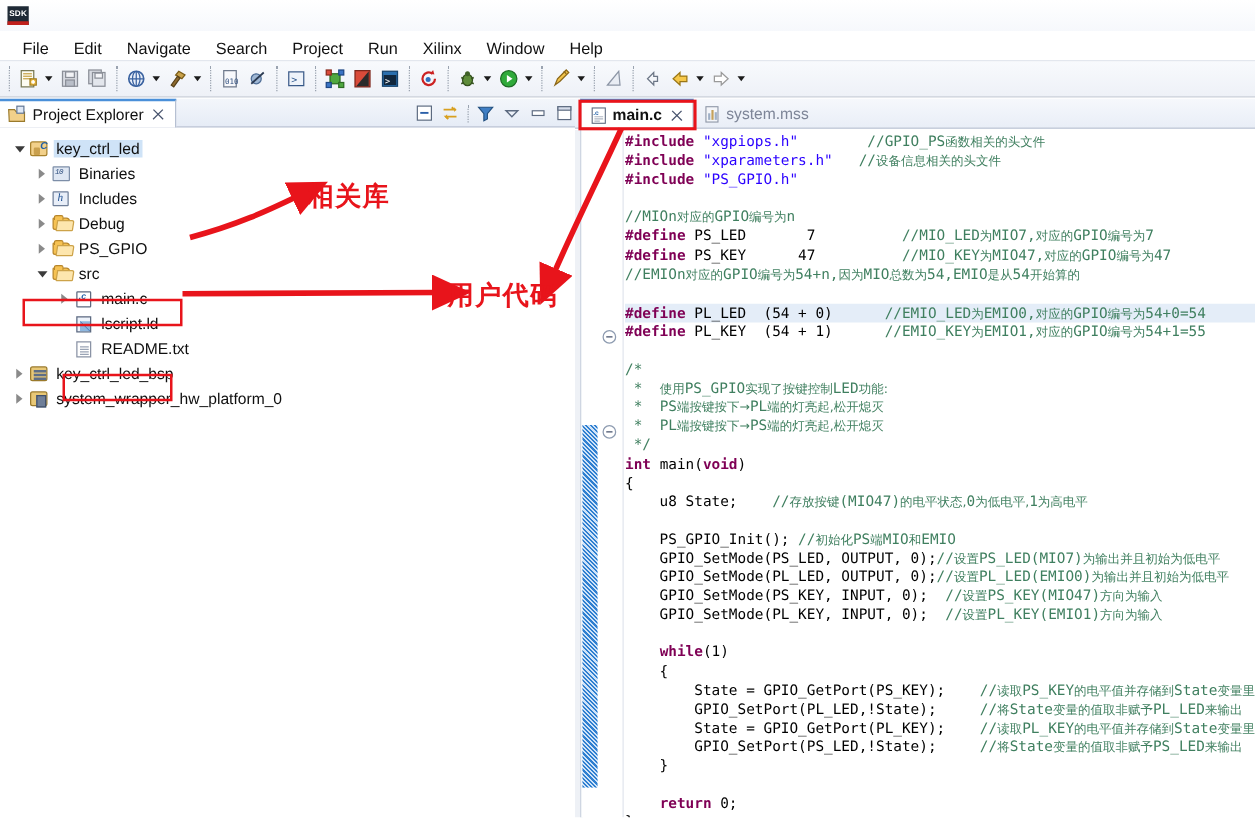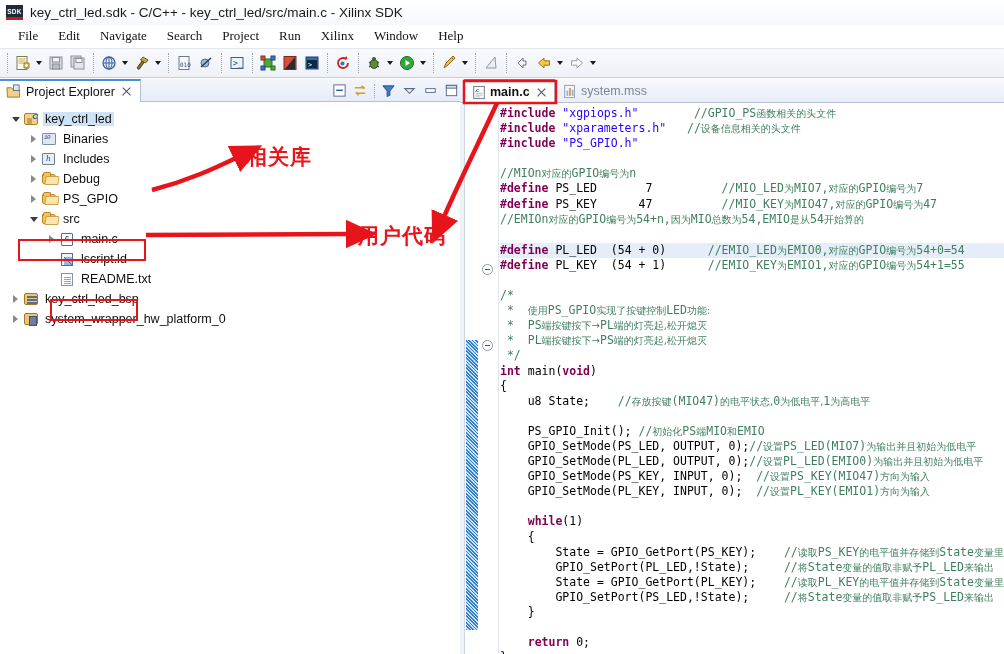--- a/index.html
+++ b/index.html
@@ -25,22 +25,22 @@
     width:17px;height:15px;background:#1f2a36;color:#fff;
     font-size:6.5px;font-weight:bold;letter-spacing:.2px;
     display:flex;align-items:center;justify-content:center;
     border-bottom:3px solid #c0201c; margin-right:7px;
     font-family:"Liberation Sans", sans-serif;
   }
   #title-text{ font-size:13.5px; color:#1a1a1a; }
 
   
   #menubar{
-    height:22px; display:flex; align-items:flex-start;
-    background:#ffffff; padding-left:8px; gap:0px;font-family:Liberation Serif, serif;
+    height:22px; display:flex; align-items:flex-end;
+    background:#ffffff; padding-left:8px; gap:0px;
   }
   .menu-item{
     padding:2px 10px; font-size:13px; color:#111; cursor:default;
   }
 
   
   #toolbar{
     height:30px; display:flex; align-items:center;
     background:linear-gradient(to bottom,#f8fafd,#eef1f7);
     border-top:1px solid #e3e7ee;
@@ -304,21 +304,20 @@
   #statusstrip{
     position:absolute; left:0; bottom:0; width:459px; height:30px;
     background:#ffffff; border-top:0;
   }
 </style>
 </head>
 <body>
 
 <div id="titlebar">
   <div id="sdk-logo">SDK</div>
-  <div id="title-text">key_ctrl_led.sdk - C/C++ - key_ctrl_led/src/main.c - Xilinx SDK</div>
 </div>
 
 <div id="menubar">
   <div class="menu-item">File</div>
   <div class="menu-item">Edit</div>
   <div class="menu-item">Navigate</div>
   <div class="menu-item">Search</div>
   <div class="menu-item">Project</div>
   <div class="menu-item">Run</div>
   <div class="menu-item">Xilinx</div>

